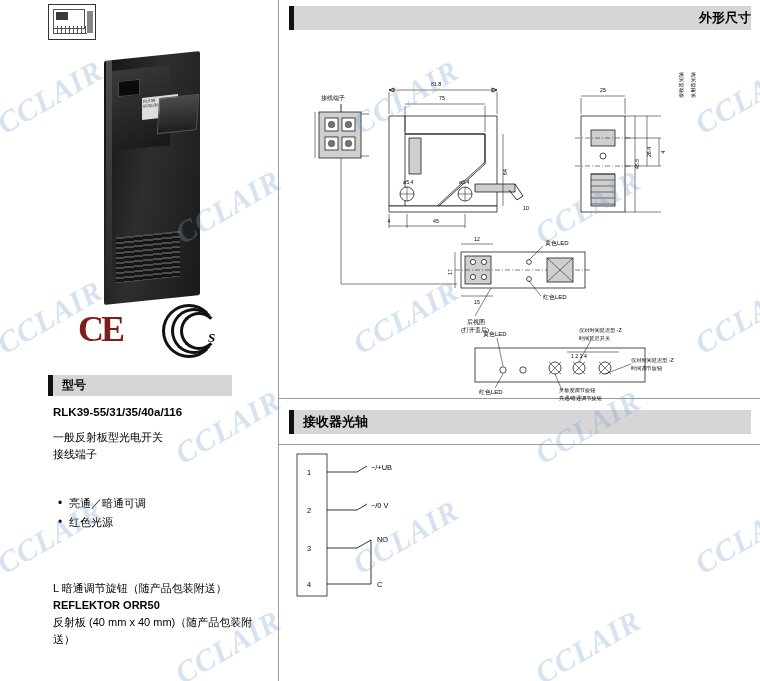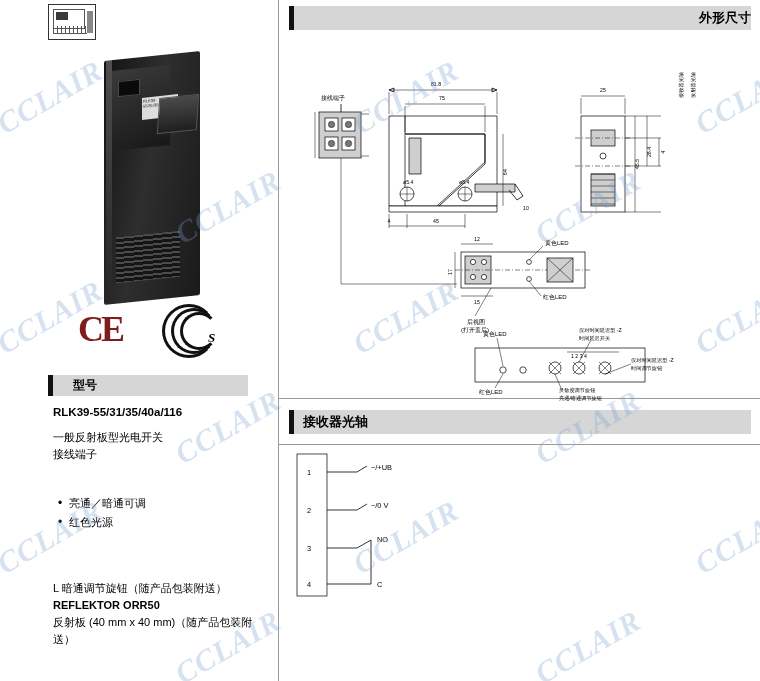--- a/index.html
+++ b/index.html
@@ -180,29 +180,29 @@
     font-family: "Liberation Serif", serif;
     font-size: 13px;
     font-style: italic;
     font-weight: bold;
   }
 
   
   .sec-bar {
     position: absolute;
     left: 48px;
-    width: 200px;
+    width: 184px;
     height: 21px;
     background: #d6d6d6;
     border-left: 5px solid #111;
     box-sizing: border-box;
     font-size: 12px;
     font-weight: bold;
     line-height: 21px;
-    padding-left: 20px;
+    padding-left: 9px;
     color: #000;
   }
   .sec-body {
     position: absolute;
     left: 53px;
     width: 210px;
     font-size: 11px;
     line-height: 17px;
     color: #000;
   }

